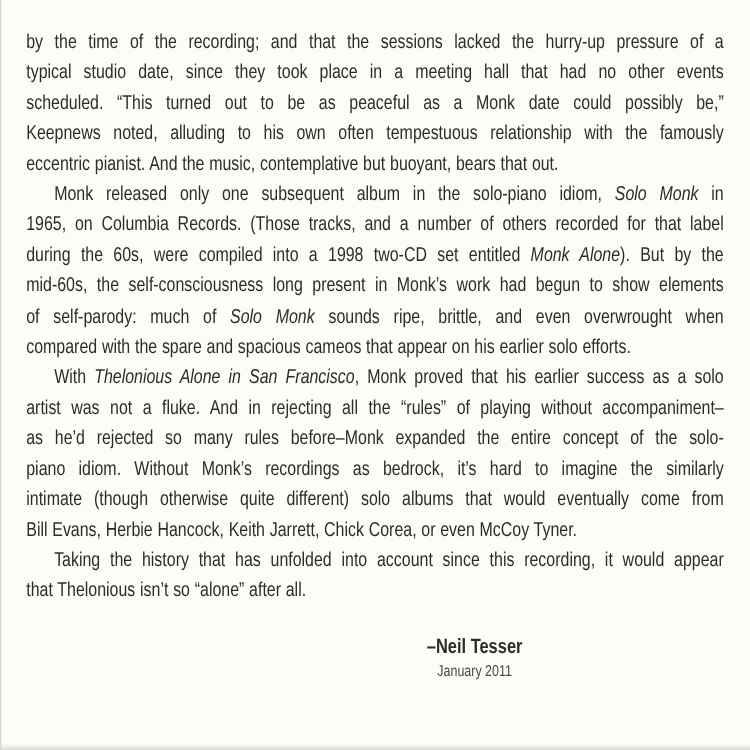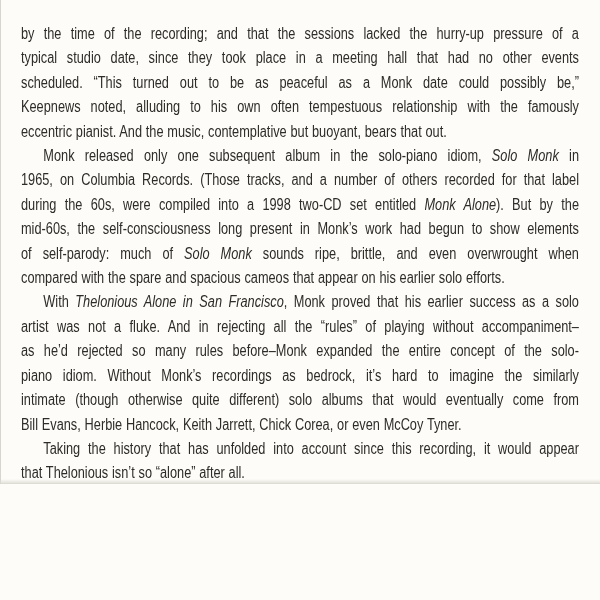--- a/index.html
+++ b/index.html
@@ -5,21 +5,21 @@
   html, body {
     margin: 0;
     padding: 0;
     width: 600px;
     height: 600px;
     background: var(--bg, #fdfcf9);
   }
   .page {
     position: relative;
     width: 600px;
-    height: 484px;
+    height: 600px;
     overflow: hidden;
     background: var(--bg, #fdfcf9);
     color: var(--ink, #2d2c28);
     font-family: "Liberation Sans", sans-serif;
   }
   
   .text-col {
     position: absolute;
     left: 21px;
     top: 22px;

